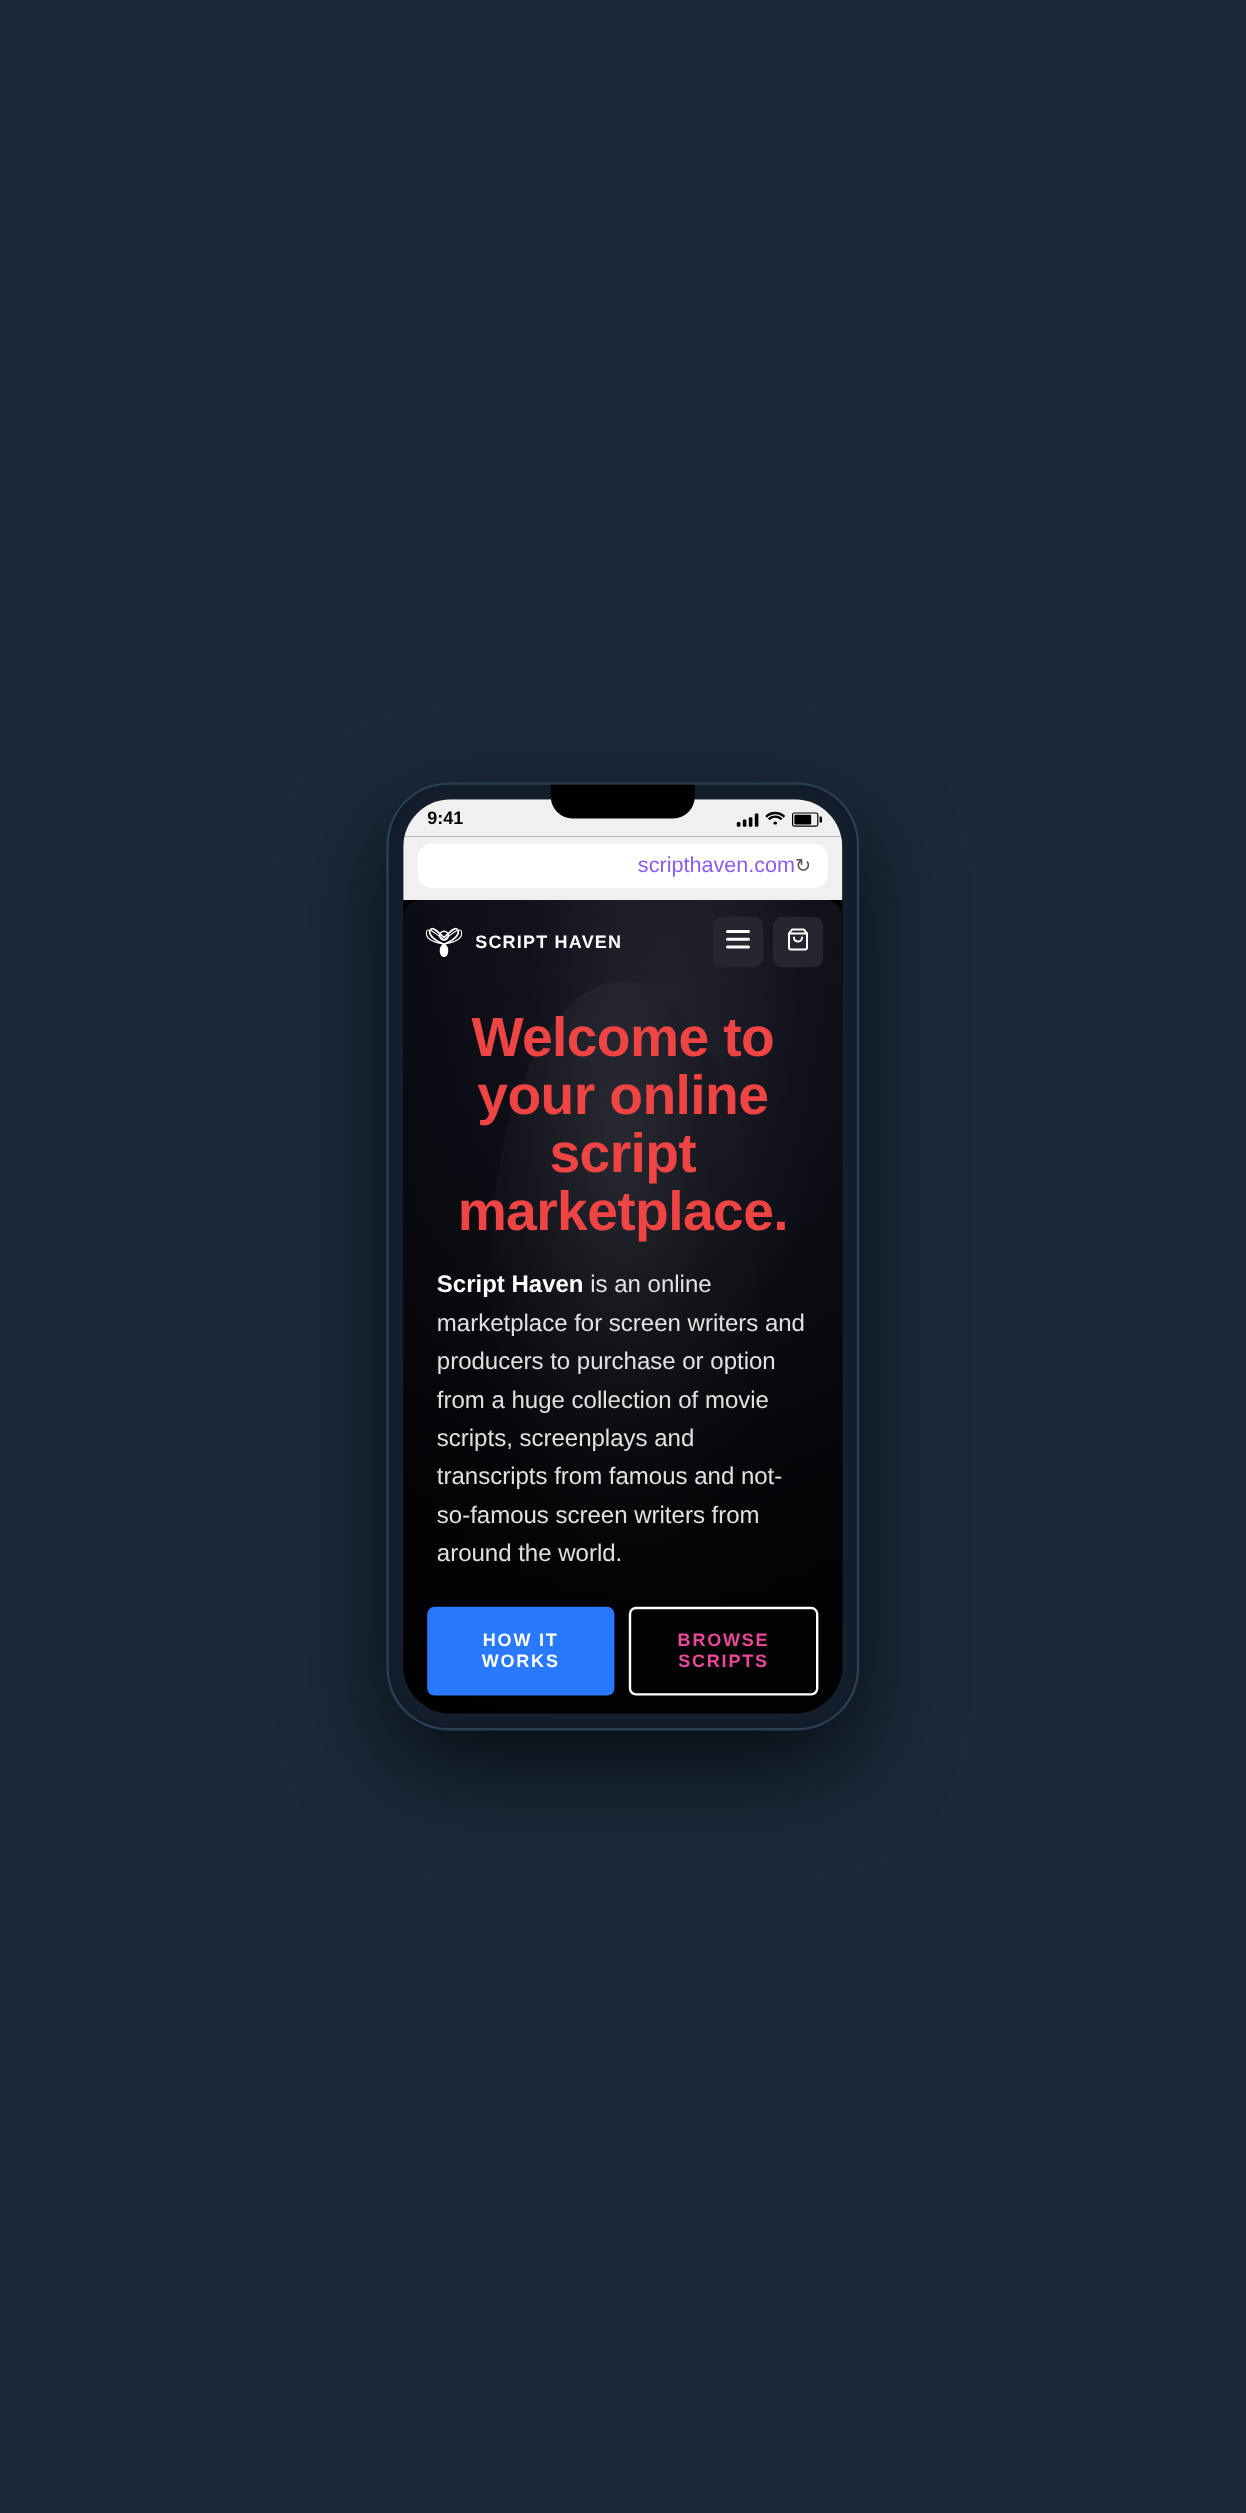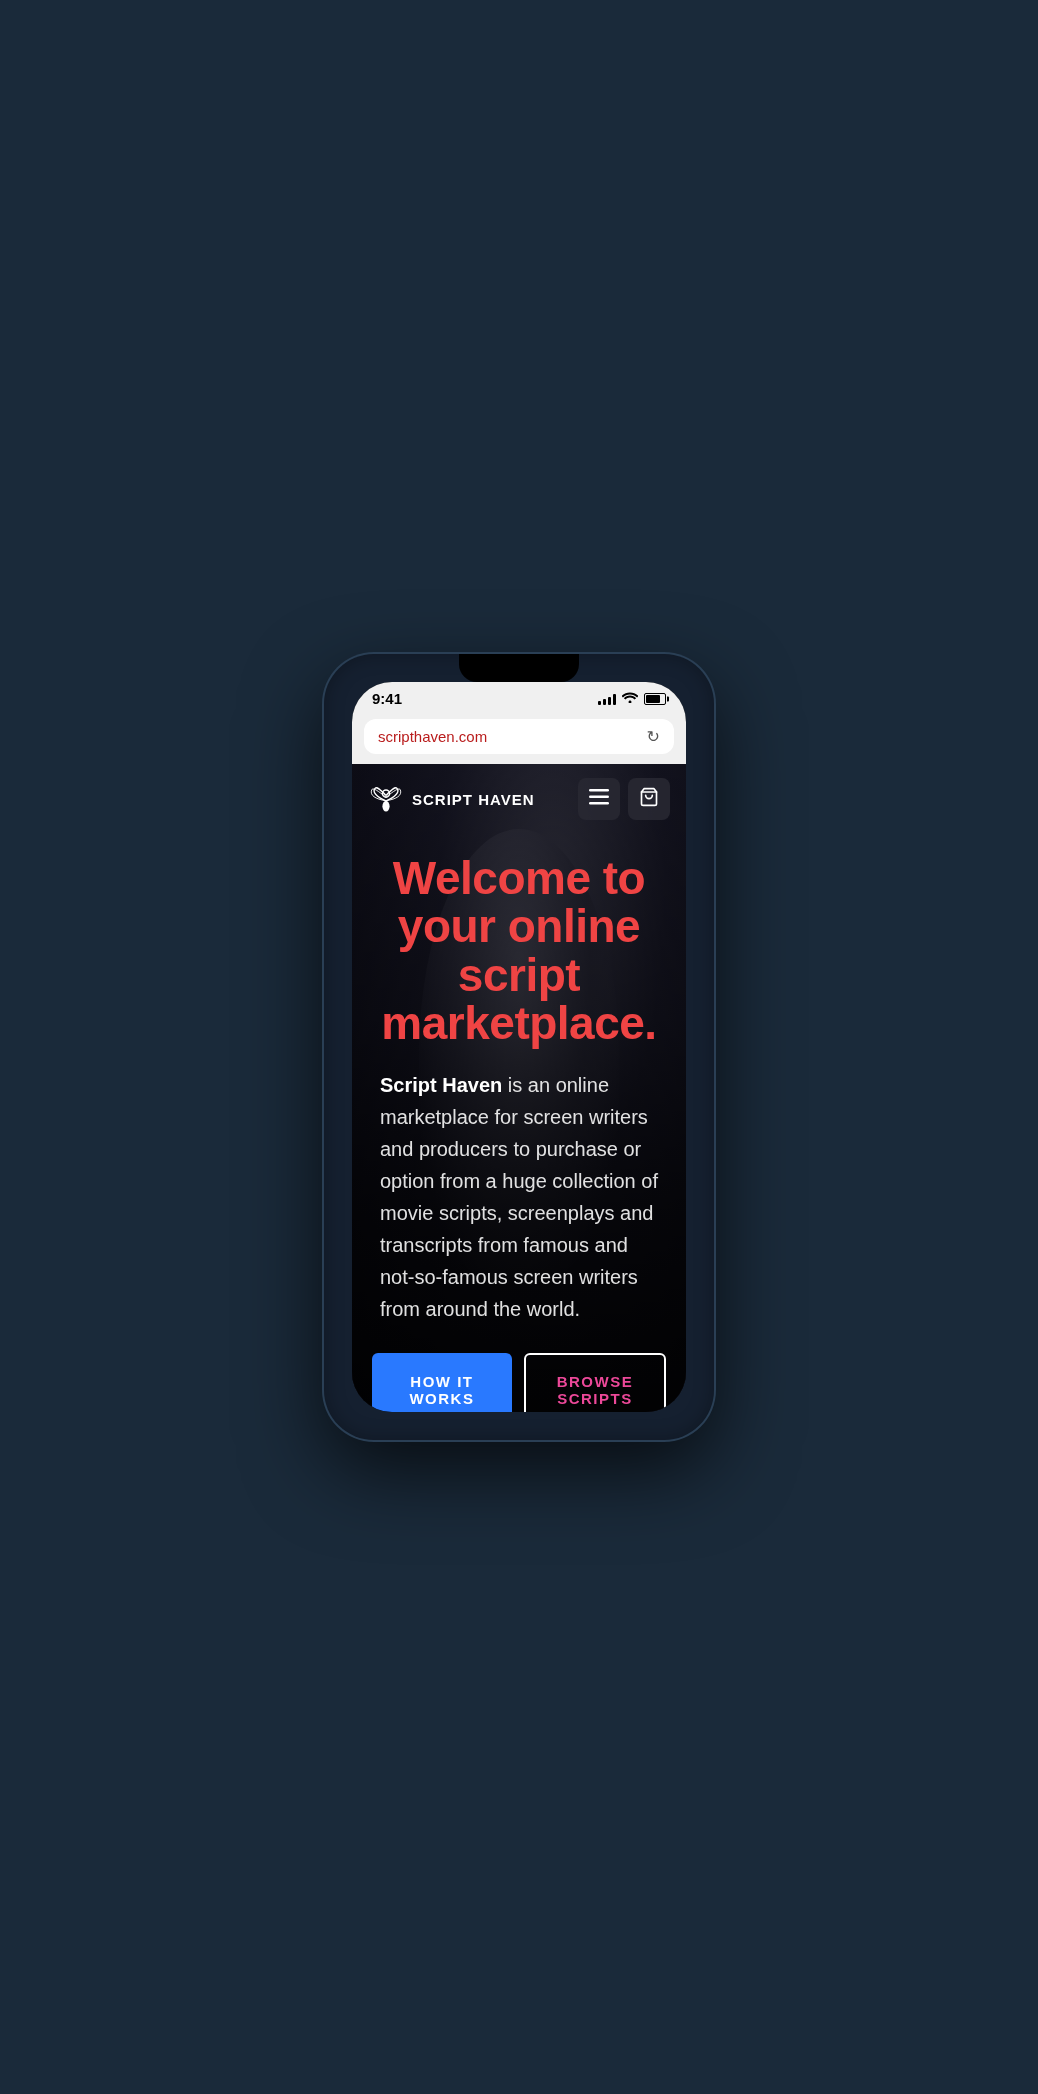--- a/index.html
+++ b/index.html
@@ -11,21 +11,21 @@
       align-items: center;
       min-height: 100vh;
       font-family: -apple-system, BlinkMacSystemFont, 'Segoe UI', Arial, sans-serif;
     }
 
     .phone-outer {
       width: 390px;
       height: 786px;
       background: #152030;
       border-radius: 50px;
-      padding: 28px;
+      padding: 12px;
       box-shadow:
         0 0 0 2px #2a3f55,
         0 30px 80px rgba(0,0,0,0.7),
         inset 0 0 20px rgba(0,0,0,0.3);
       position: relative;
     }
 
     .phone-inner {
       width: 100%;
       height: 100%;
@@ -116,40 +116,41 @@
     .url-bar {
       background: #fff;
       border-radius: 12px;
       display: flex;
       align-items: center;
       justify-content: space-between;
       padding: 8px 14px;
     }
 
     .url-text {
-      font-size: 15px;
-      color: #b91c1c;
+      font-size: 18px;
+      color: #8b5cf6;
       flex: 1;
-      text-align: left;
+      text-align: right;
     }
 
     .refresh-icon {
       font-size: 16px;
       color: #555;
       cursor: pointer;
     }
 
     
     .website {
       flex: 1;
       overflow: hidden;
       display: flex;
       flex-direction: column;
       position: relative;
       background: #111;
+      border-radius: 15px;
     }
 
     
     .hero-bg {
       position: absolute;
       top: 0; left: 0; right: 0; bottom: 0;
       background:
         linear-gradient(to bottom,
           rgba(0,0,0,0.3) 0%,
           rgba(0,0,0,0.5) 40%,

